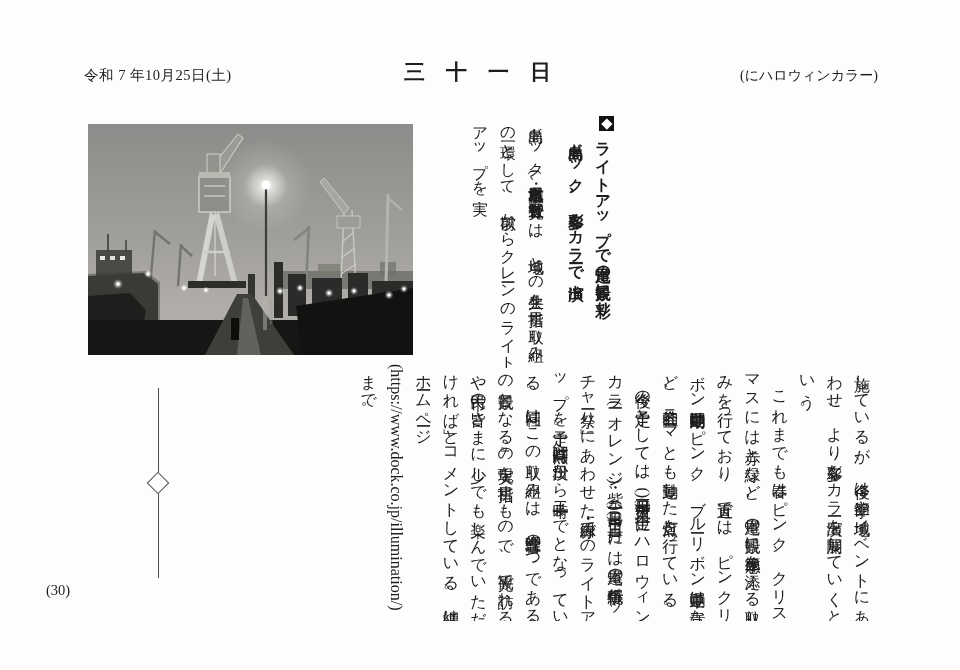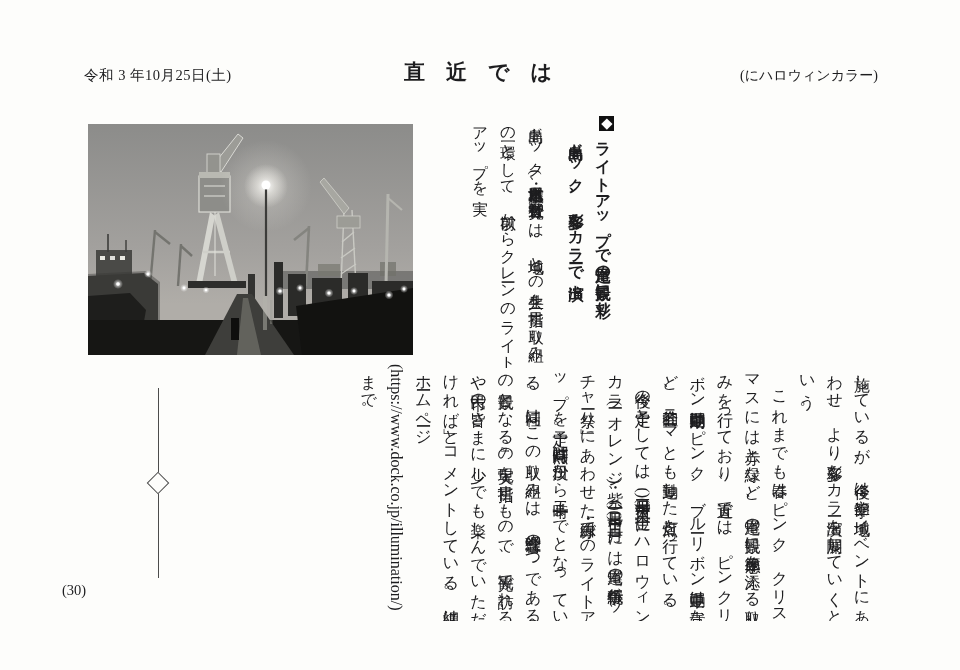--- a/index.html
+++ b/index.html
@@ -59,27 +59,27 @@
 
   
   #divider-line { left:158px; top:388px; width:1px; height:190px; background:#4c4c4c; }
   #divider-diamond {
     left:150px; top:475px; width:16px; height:16px;
     background:#fdfdfb; border:1.3px solid #4c4c4c;
     transform:rotate(45deg);
   }
 
   
-  #page-number { left:62px; top:582px; font-size:14.5px; }
+  #page-number { left:46px; top:582px; font-size:14.5px; }
 </style>
 </head>
 <body>
 
-<span class="abs" id="header-date">令和 3 年10月25日(土)</span>
-<span class="abs" id="header-title">直近では</span>
+<span class="abs" id="header-date">令和 7 年10月25日(土)</span>
+<span class="abs" id="header-title">三十一日</span>
 <span class="abs" id="header-permit">(にハロウィンカラー)</span>
 
 <svg class="abs" id="photo" viewBox="0 0 325 231" xmlns="http://www.w3.org/2000/svg" aria-hidden="true">
   <defs>
     <linearGradient id="sky" x1="0" y1="0" x2="0" y2="1">
       <stop offset="0" stop-color="#8c8c8a"></stop>
       <stop offset="0.55" stop-color="#a3a19e"></stop>
       <stop offset="0.78" stop-color="#b0ada8"></stop>
     </linearGradient>
     <radialGradient id="lampGlow" cx="0.5" cy="0.5" r="0.5">

